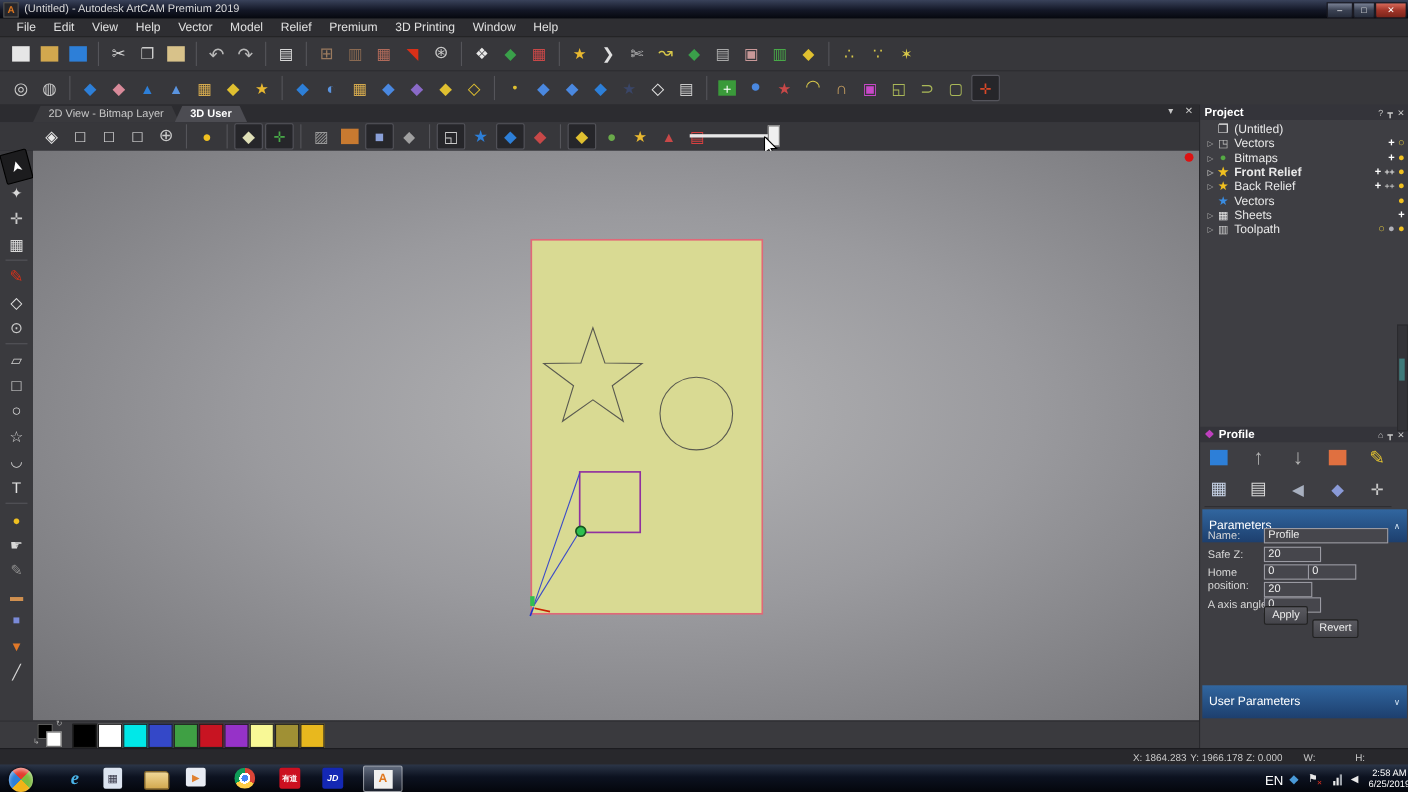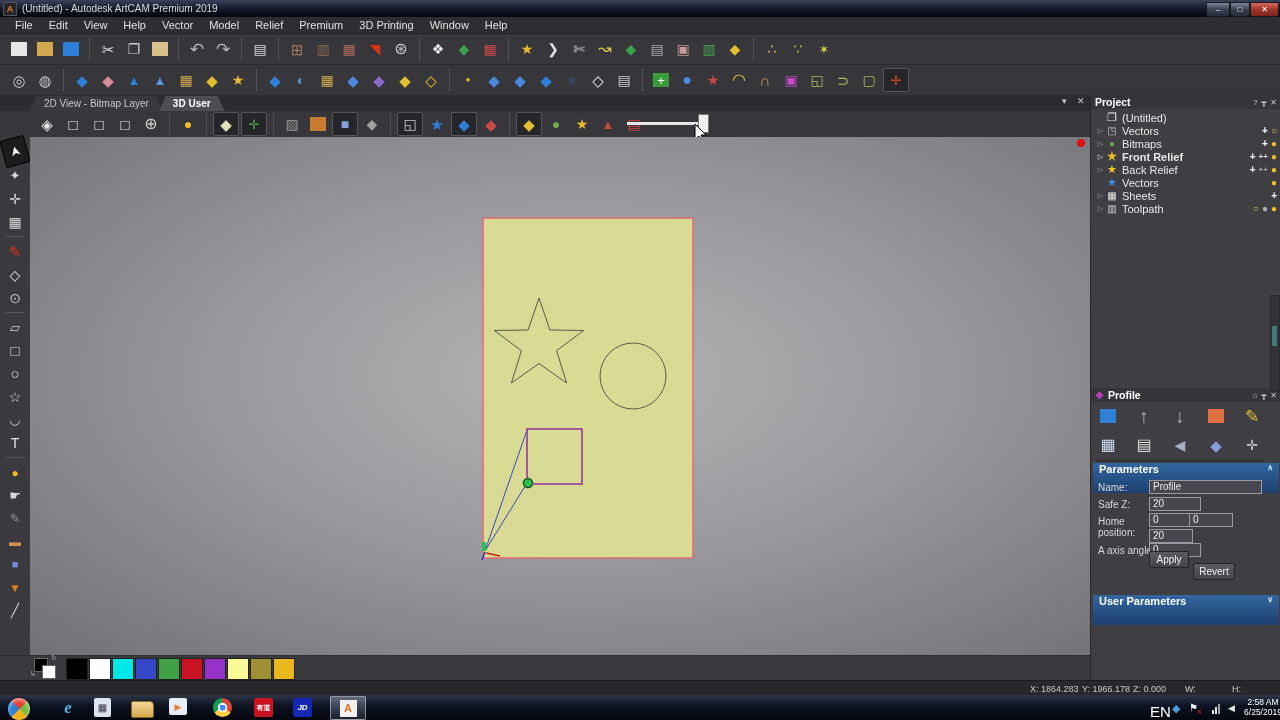--- a/index.html
+++ b/index.html
@@ -29,40 +29,40 @@
   .tab.inactive{background:#39393d;color:#c8c8c8}
   .tab.active{background:#4c4c52;color:#fff;font-weight:bold;margin-left:-4px}
   
   #rightpanel{left:1090px;top:95px;width:190px;height:585px;background:#3e3e43;border-left:1px solid #28282c}
   .panelhdr{height:14px;background:#34343a;display:flex;align-items:center;padding:0 4px;color:#fff;font-size:10.5px;font-weight:bold}
   .panelhdr .hicons{margin-left:auto;display:flex;gap:4px;color:#c8c8c8;font-size:8px;font-weight:normal}
   .trow{display:flex;align-items:center;height:13px;font-size:11px;color:#e8e8e8;padding-left:5px}
   .trow .exp{width:9px;color:#a8a8a8;font-size:7px;text-align:center}
   .trow .ticon{width:14px;text-align:center;margin-right:3px}
   .trow .ricons{margin-left:auto;display:flex;gap:3px;padding-right:4px;font-size:10px;align-items:center}
-  .hdrblue{height:30px;background:linear-gradient(#31669f,#1d3f6e);color:#fff;font-size:11px;font-weight:bold;display:flex;padding:0 6px}
+  .hdrblue{height:30px;background:linear-gradient(#31669f,#1d3f6e);color:#fff;font-size:11px;font-weight:normal;display:flex;align-items:center;padding:0 6px}
   .hdrblue .chev{margin-left:auto;font-size:8px;color:#cfe0f0}
   .lbl{color:#d8d8d8;font-size:10px}
   .fld{position:absolute;background:#46464c;border:1px solid #9a9aa2;color:#eee;font-size:10px;height:12px;padding:0 3px;font-family:"Liberation Sans",sans-serif}
   .pbtn{position:absolute;background:linear-gradient(#5a5a60,#44444a);border:1px solid #222;color:#eee;font-size:10px;height:15px;display:flex;align-items:center;justify-content:center;border-radius:2px}
   
   #canvas{left:30px;top:137px;width:1060px;height:518px;background:radial-gradient(ellipse at 52% 46%,#b4b4b6 0%,#9a9a9e 45%,#717175 100%)}
   
   #lefttoolbar{left:0;top:137px;width:30px;height:518px;background:#3a3a3e;border-right:1px solid #2c2c30}
   #lefttoolbar .icn.box{background:#1c1c1e;border:1px solid #000;width:26px}
   
   #colorbar{left:0;top:655px;width:1090px;height:25px;background:#3a3a3e;border-top:1px solid #2e2e32}
   .swatch{position:absolute;width:20px;height:20px;top:2px;border:1px solid #222}
   
   #statusbar{left:0;top:680px;width:1280px;height:15px;background:#28282c;border-top:1px solid #1c1c20;color:#c8c8c8;font-size:9px}
   #statusbar span{position:absolute;top:3px}
   
   #taskbar{left:0;top:695px;width:1280px;height:25px;background:linear-gradient(#2c3648,#0c1220 45%,#04060c)}
   .tbi{position:absolute;top:3px;display:flex;align-items:center;justify-content:center}
-  .tray{color:#fff;font-size:15px}
+  .tray{color:#fff;font-size:12px}
   #slot-artcam{border:1px solid rgba(255,255,255,.45);border-radius:2px;background:linear-gradient(rgba(210,220,240,.35),rgba(120,140,180,.18))}
 </style>
 </head>
 <body>
 
 <div class="abs" id="titlebar">
   <span class="logo">A</span>
   <span class="ttl">(Untitled) - Autodesk ArtCAM Premium 2019</span>
 </div>
 <span class="winbtn" id="btn-min" style="left:1206px;width:22px">–</span>
@@ -361,21 +361,21 @@
   <span class="fld" style="left:58px;top:402px;width:44px">20</span>
   <span class="abs lbl" style="left:7px;top:421px;width:46px;line-height:11px">Home position:</span>
   <span class="fld" style="left:58px;top:418px;width:36px">0</span>
   <span class="fld" style="left:98px;top:418px;width:36px">0</span>
   <span class="fld" style="left:58px;top:434px;width:36px">20</span>
   <span class="abs lbl" style="left:7px;top:450px">A axis angle:</span>
   <span class="fld" style="left:58px;top:448px;width:44px">0</span>
   <span class="pbtn" style="left:58px;top:456px;width:38px">Apply</span>
   <span class="pbtn" style="left:102px;top:468px;width:40px">Revert</span>
 
-  <div class="hdrblue" style="position:absolute;left:2px;top:500px;width:174px">
+  <div class="hdrblue" style="position:absolute;left:2px;top:528px;width:174px">
     <span>User Parameters</span>
     <span class="chev">∨</span>
   </div>
 
   <div class="abs" style="left:179px;top:200px;width:8px;height:95px;background:#333338;border:1px solid #2a2a2e">
     <div style="position:absolute;left:1px;top:30px;width:5px;height:20px;background:#3f7a7a"></div>
   </div>
 </div>
 
 <div class="abs" id="colorbar">

